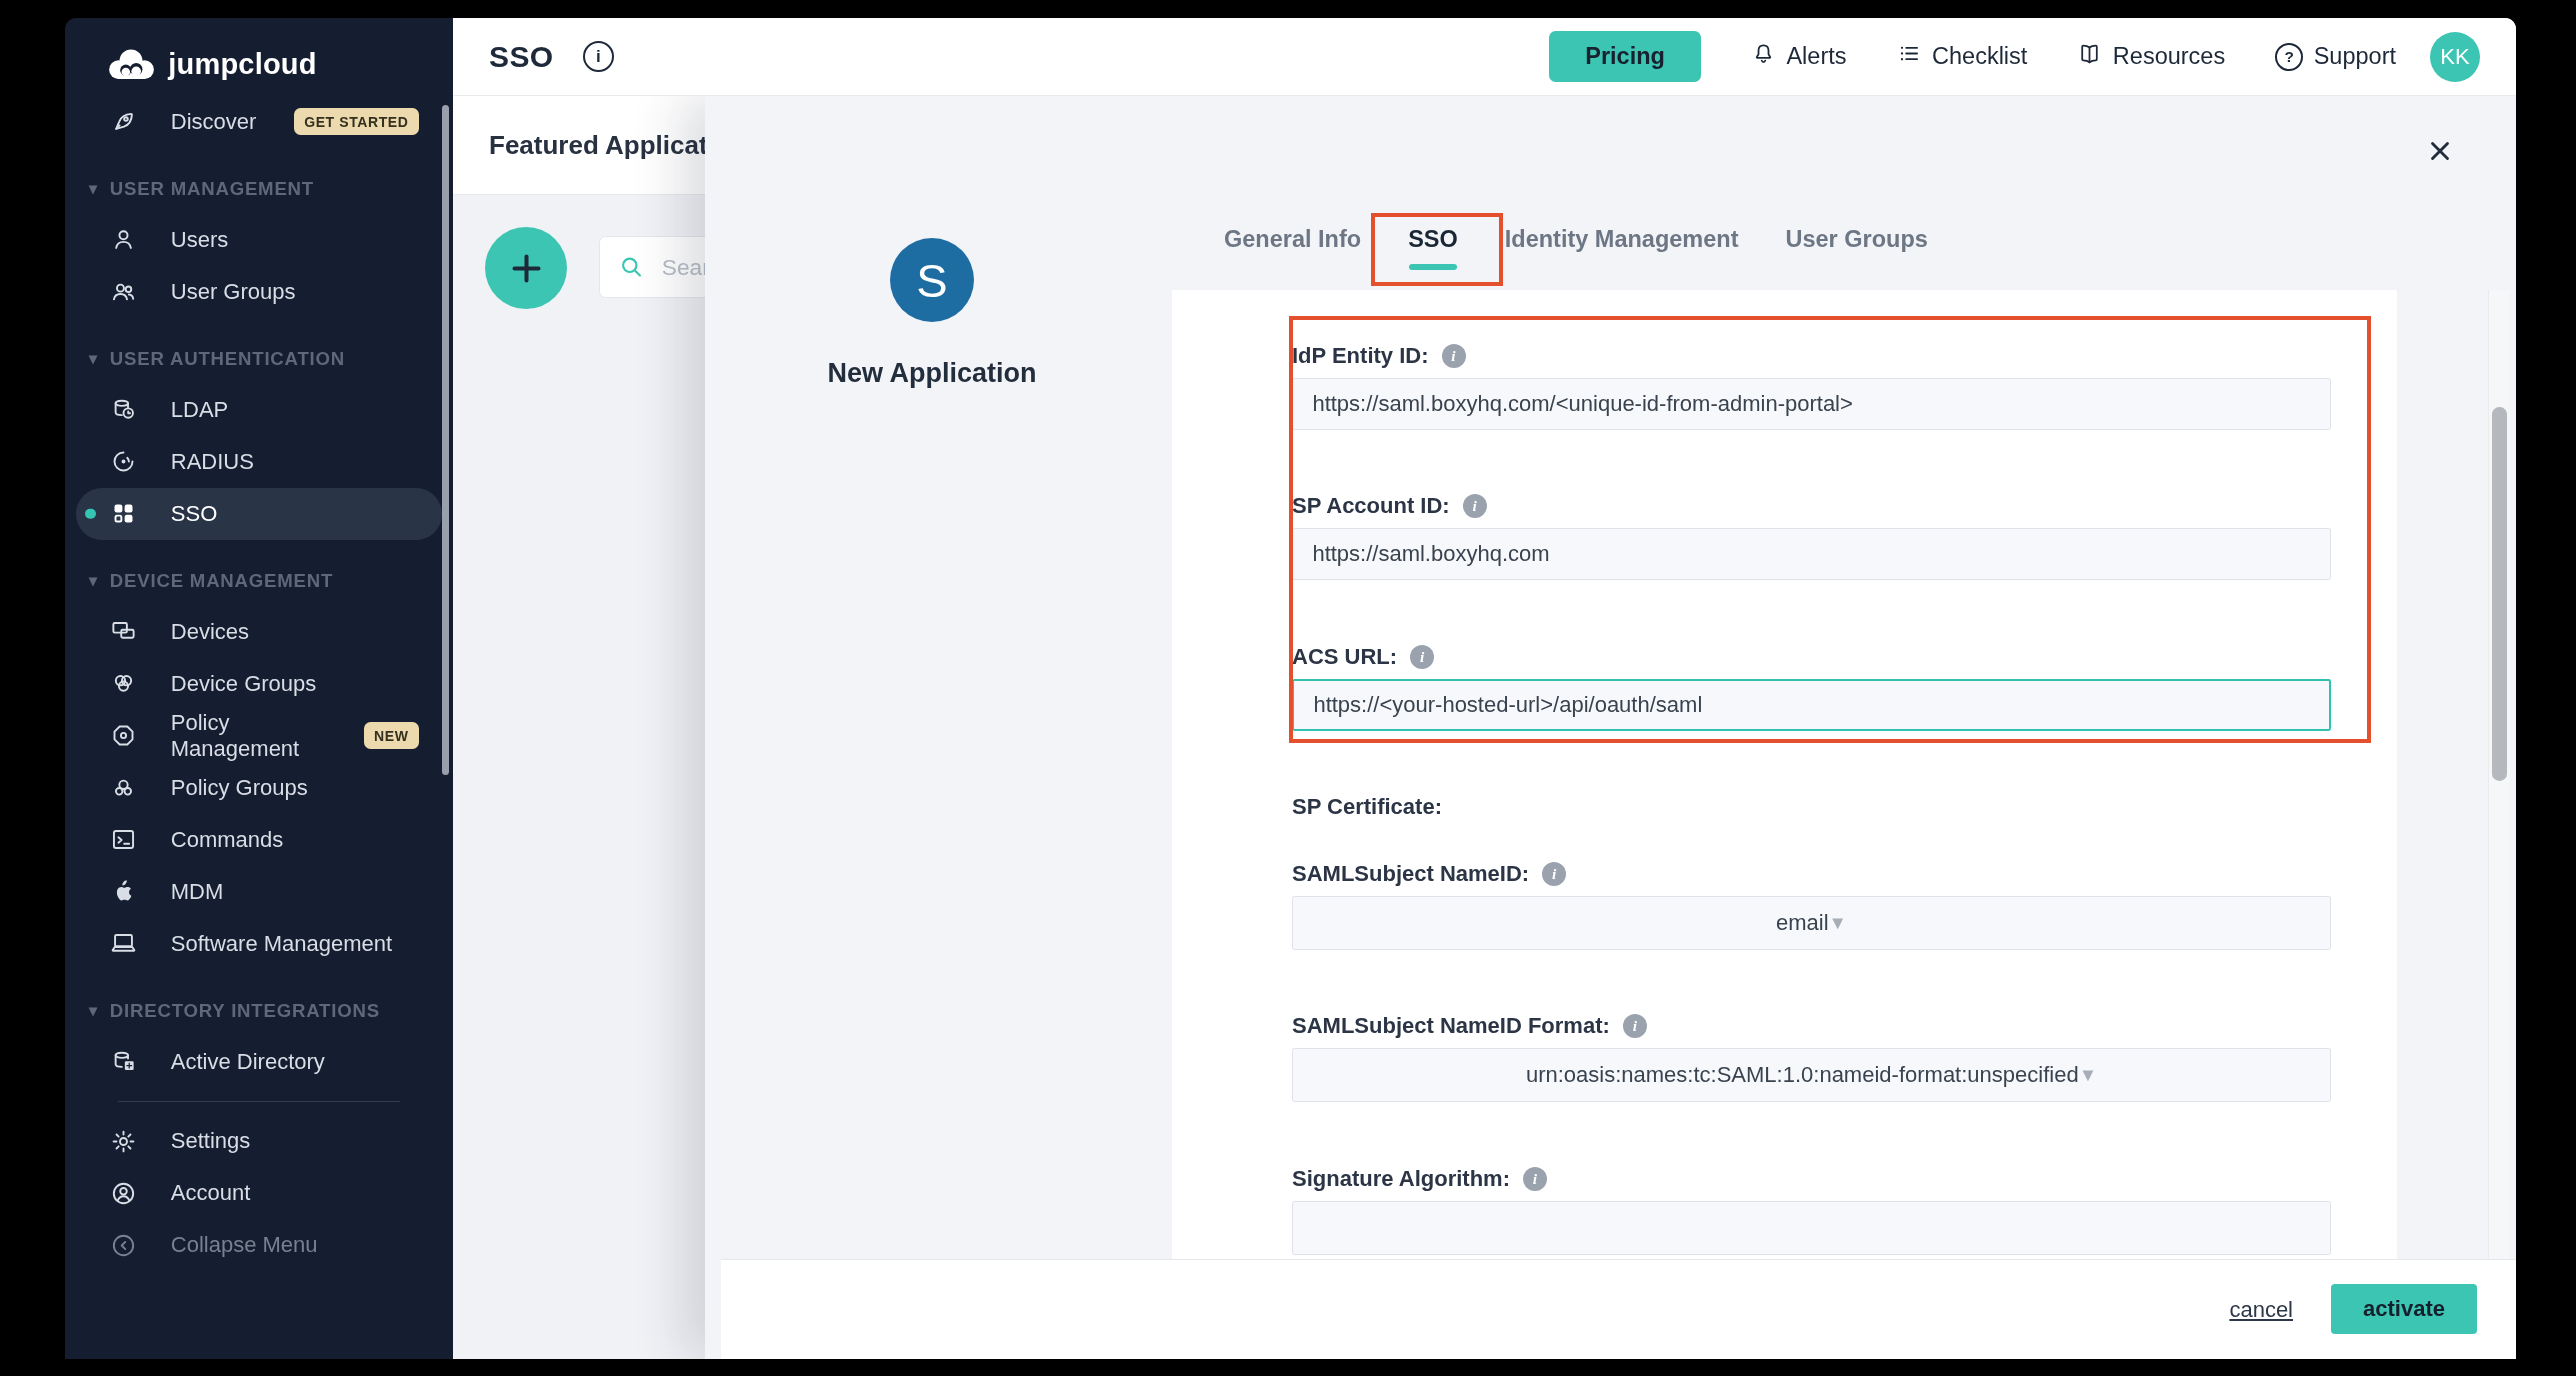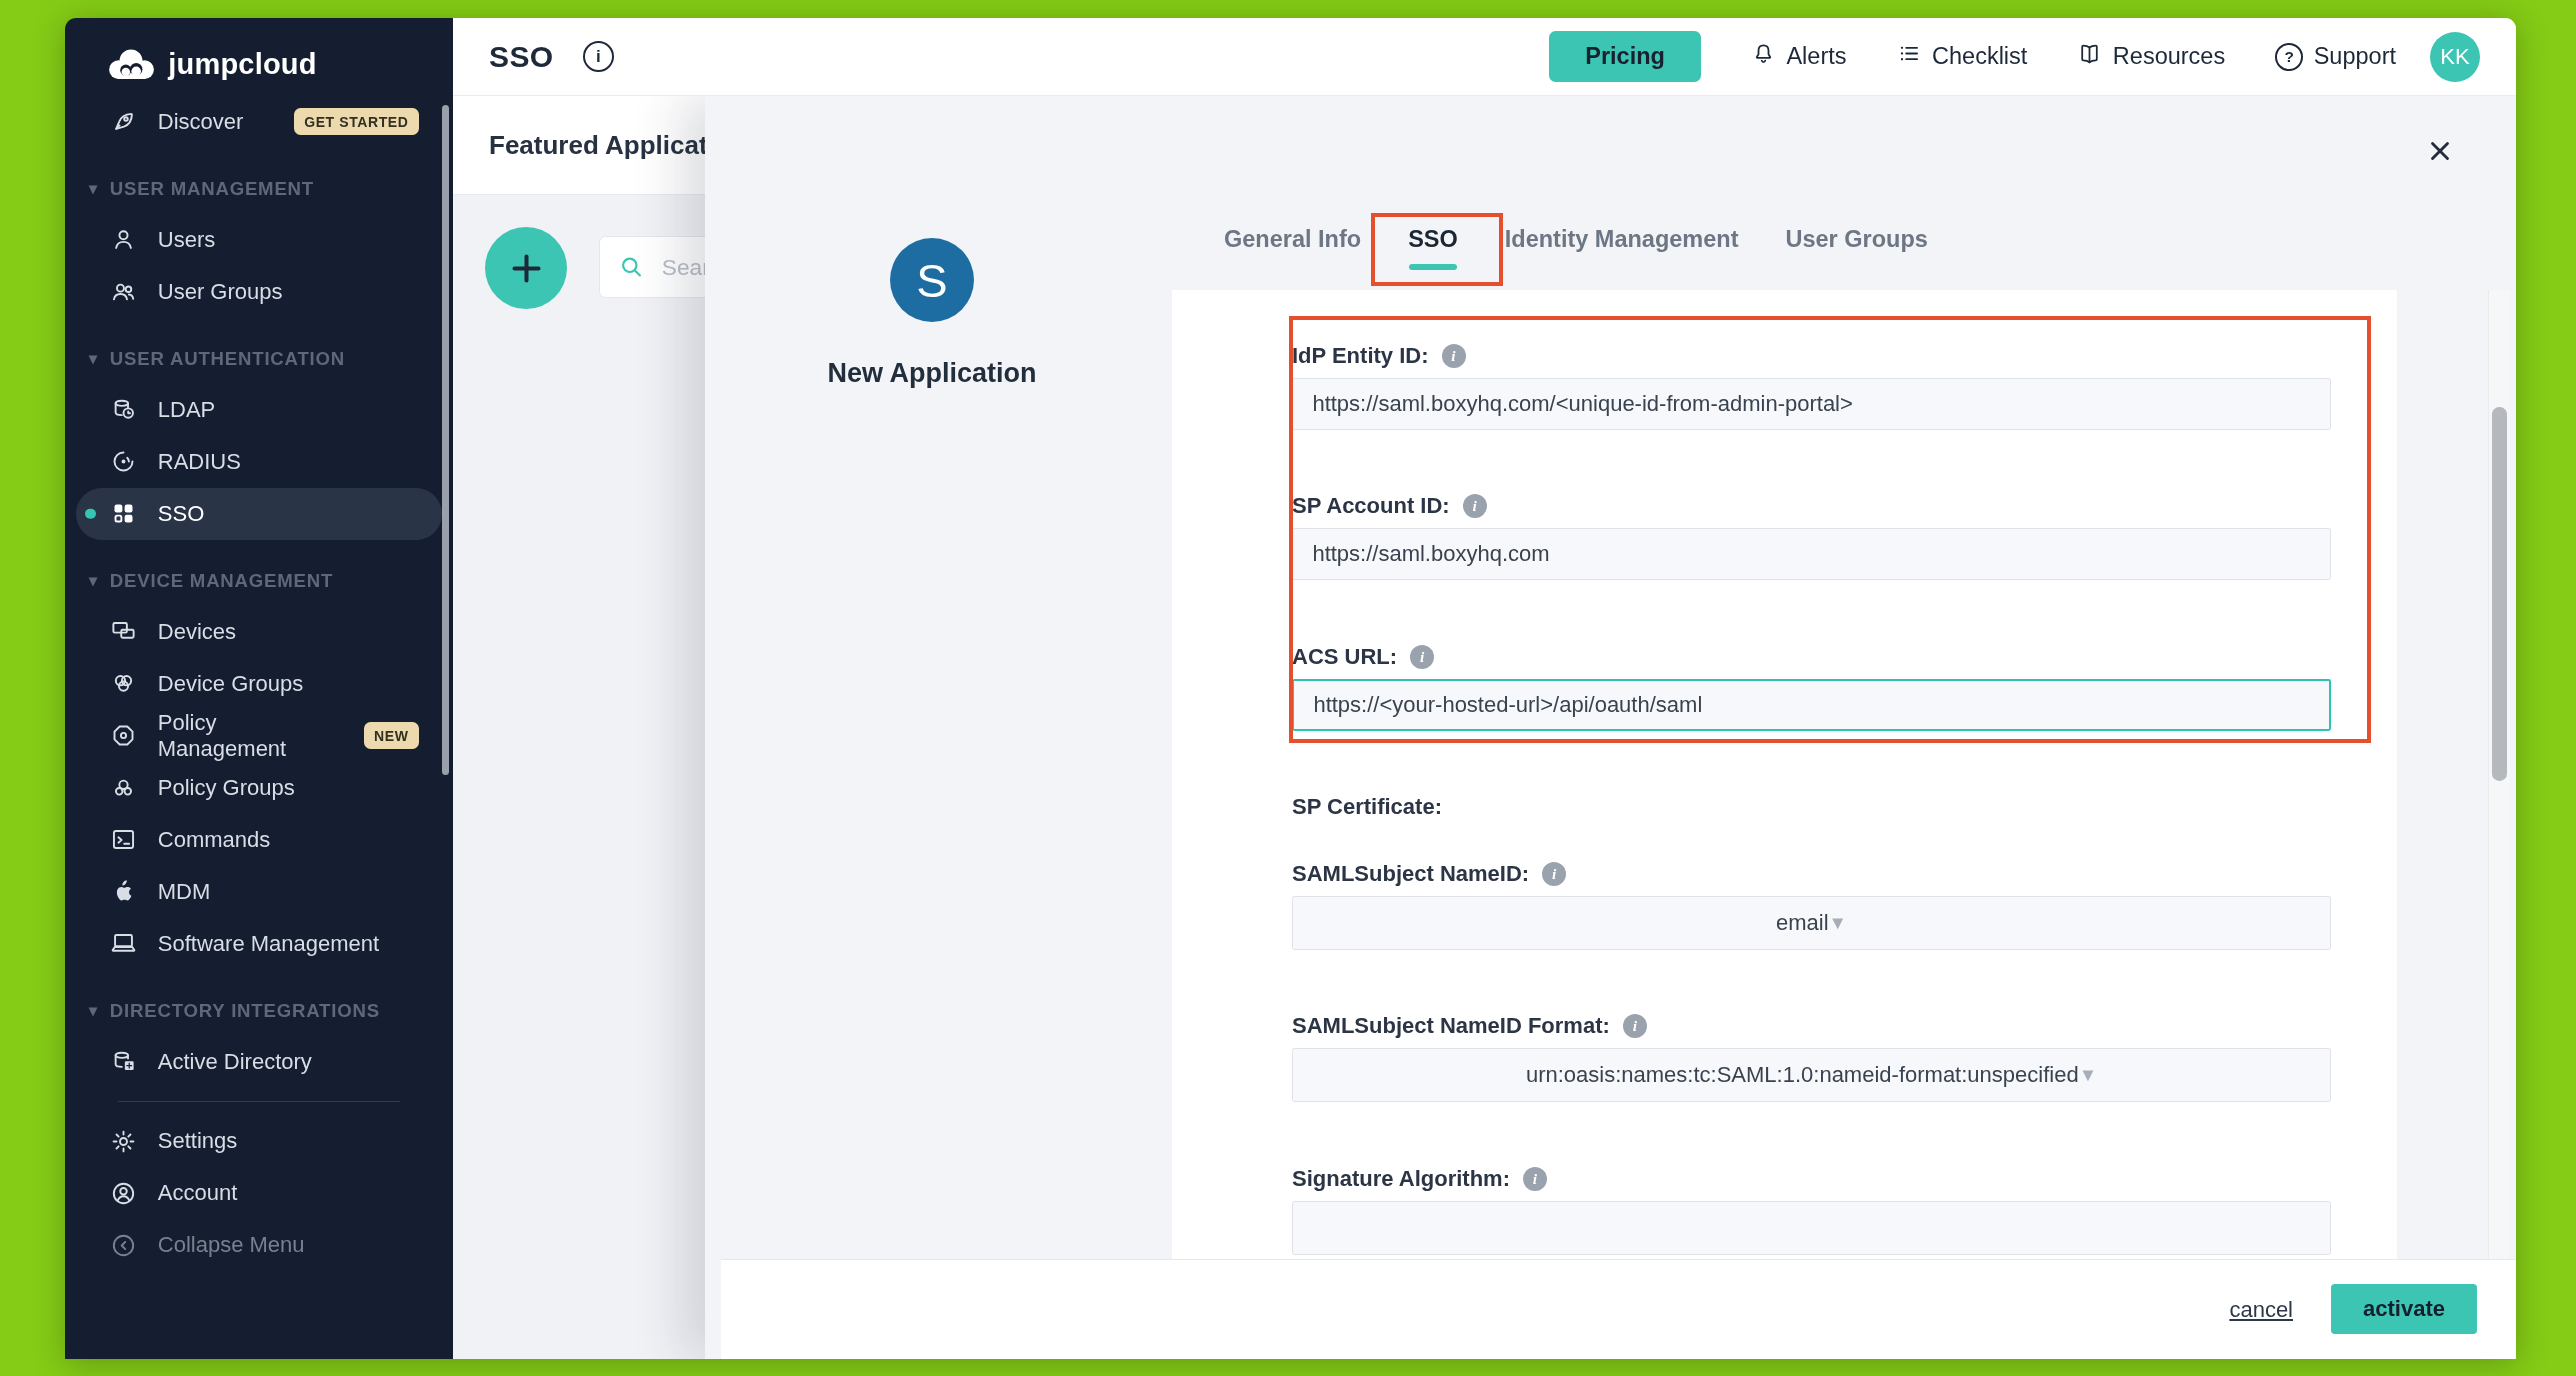--- a/index.html
+++ b/index.html
@@ -1,25 +1,25 @@
 <!DOCTYPE html>
 <html style="font-size:13px"><head>
 <meta charset="utf-8">
 <style>
   html,body{margin:0;padding:0;background:#d2d2d2;font-family:"Liberation Sans",sans-serif;}
-  .stage{position:relative;width:2576px;height:1377px;background:#84cc16;overflow:hidden;}
+  .stage{position:relative;width:2576px;height:1377px;background:#000000;overflow:hidden;}
   .app{position:absolute;left:65px;top:18px;width:2451px;height:1341px;border-radius:11.3px 11.3px 0 0;
        overflow:hidden;display:flex;box-shadow:0 4.9px 32px rgba(0,0,0,.25);}
   
   .sidebar{width:388px;height:100%;background:#151e30;position:relative;flex:none;}
   .logo{display:flex;align-items:center;gap:11.3px;padding:27.5px 0 0 40px;}
   .logo svg{width:52px;height:37px;flex:none;}
   .logo-text{color:#fff;font-size:29px;font-weight:700;letter-spacing:0.2px;}
   .sidenav{margin-top:13px;}
-  .side-item{position:relative;height:52px;display:flex;align-items:center;gap:21px;padding-left:33px;
+  .side-item{position:relative;height:52px;display:flex;align-items:center;gap:34px;padding-left:33px;
              margin:0 11.3px;border-radius:26px;color:#d9dee6;font-size:22px;font-weight:500;cursor:pointer;}
   .side-item.active{background:#293447;color:#fff;}
   .side-item.active::before{content:"";position:absolute;left:9px;top:50%;transform:translateY(-50%);
              width:10.5px;height:10.5px;border-radius:50%;background:#36c4b3;}
   .side-item.muted{color:#77818f;}
   .side-icon{width:27.5px;height:27.5px;flex:none;display:flex;align-items:center;justify-content:center;}
   .side-icon svg{width:27px;height:27px;}
   .badge{margin-left:auto;margin-right:22.7px;background:#ecd9ad;color:#33301f;font-size:14px;font-weight:700;
          letter-spacing:0.6px;padding:5.7px 10.5px;border-radius:6.5px;white-space:nowrap;}
   .section-head{display:flex;align-items:center;gap:12px;padding-left:24px;height:50px;margin-top:16px;

